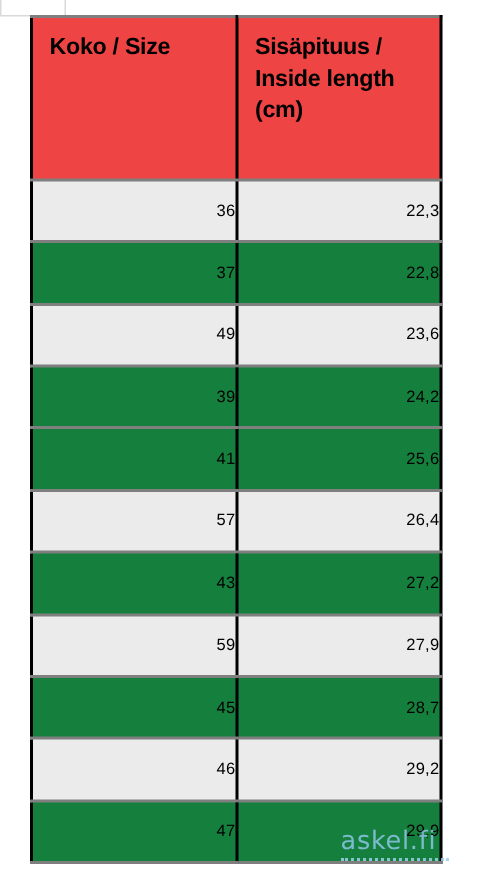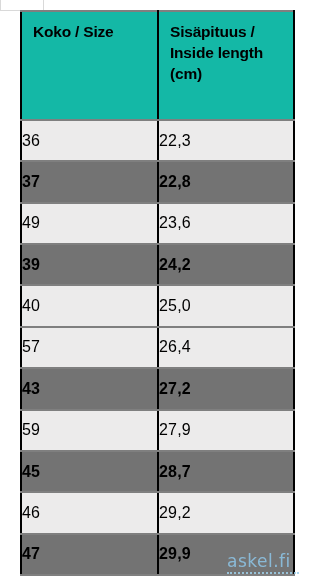--- a/index.html
+++ b/index.html
@@ -44,48 +44,48 @@
 
   table.size-table th,
   table.size-table td {
     margin: 0;
     padding: 0;
     border-left: 2px solid #000000;
     border-right: 2px solid #000000;
     border-top: 2px solid #7f7f7f;
     border-bottom: 2px solid #7f7f7f;
     color: #000000;
-    background: #14b8a6;
+    background: #ef4444;
   }
 
   
   table.size-table thead th {
     border-top: 2px solid #7f7f7f;
     border-bottom: 2px solid #7f7f7f;
     vertical-align: top;
     text-align: left;
     font-weight: bold;
     font-size: 15.5px;
     line-height: 21px;
     height: 98px;
     padding: 9px 0 0 11px;
     letter-spacing: -0.2px;
   }
   table.size-table thead th .hdr-line { display: block; white-space: nowrap; }
 
   
   table.size-table tbody td {
-    text-align: left;
+    text-align: right;
     vertical-align: middle;
-    font-size: 16px;
+    font-size: 11px;
     height: 37px;
     letter-spacing: 0.2px;
   }
   table.size-table tbody tr.shaded td { background: #ecebeb; }
-  table.size-table tbody tr.plain  td { background: #737373; font-weight: bold; }
+  table.size-table tbody tr.plain  td { background: #15803d; }
 
   table.size-table tbody tr:last-child td { border-bottom: 2px solid #7f7f7f; }
 
   
   .watermark {
     position: absolute;
     right: -6px;
     bottom: 2px;
     font-family: "DejaVu Sans", sans-serif;
     font-size: 17px;
@@ -137,23 +137,23 @@
           <td>22,8</td>
         </tr>
         <tr class="shaded">
           <td>49</td>
           <td>23,6</td>
         </tr>
         <tr class="plain">
           <td>39</td>
           <td>24,2</td>
         </tr>
-        <tr class="shaded">
-          <td>40</td>
-          <td>25,0</td>
+        <tr class="plain">
+          <td>41</td>
+          <td>25,6</td>
         </tr>
         <tr class="shaded">
           <td>57</td>
           <td>26,4</td>
         </tr>
         <tr class="plain">
           <td>43</td>
           <td>27,2</td>
         </tr>
         <tr class="shaded">

